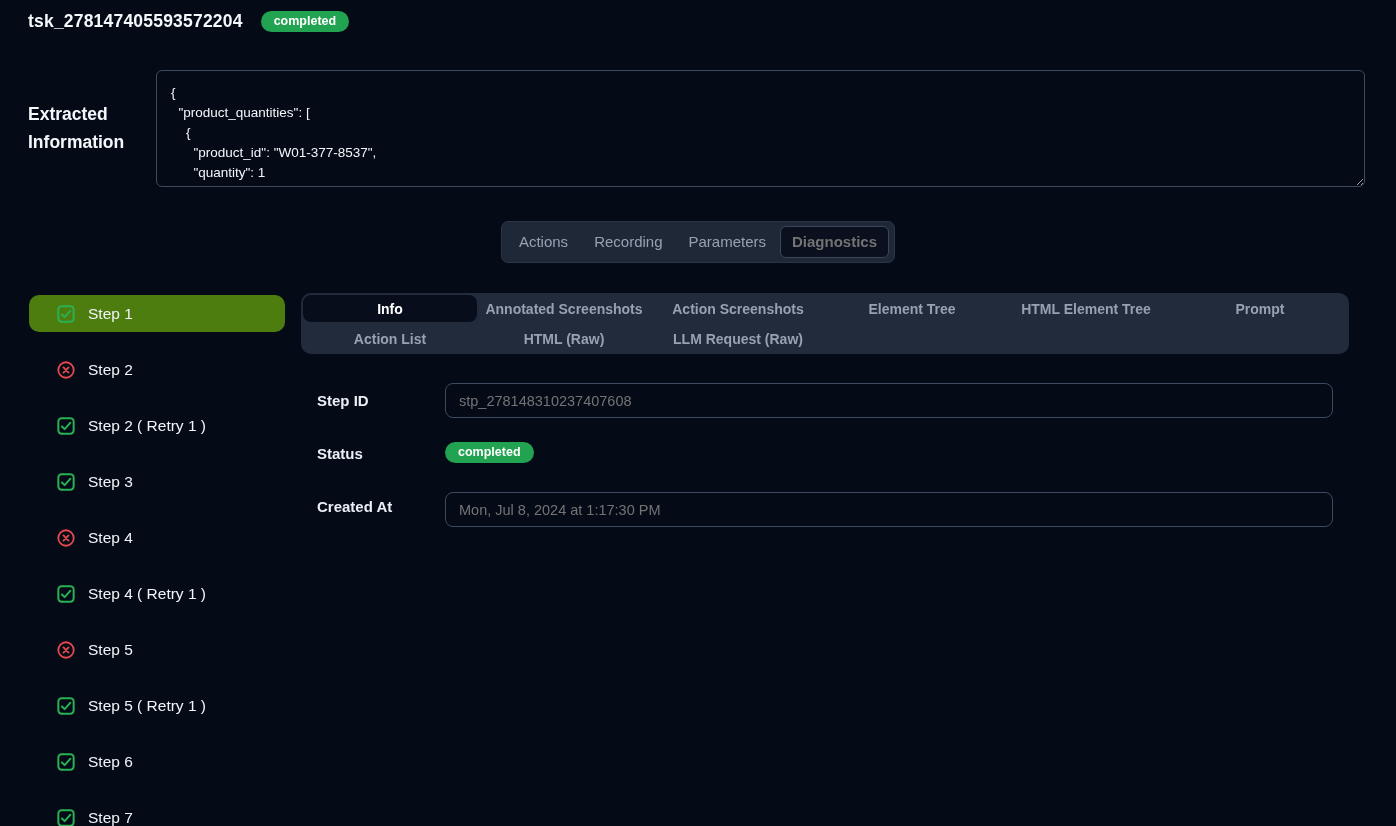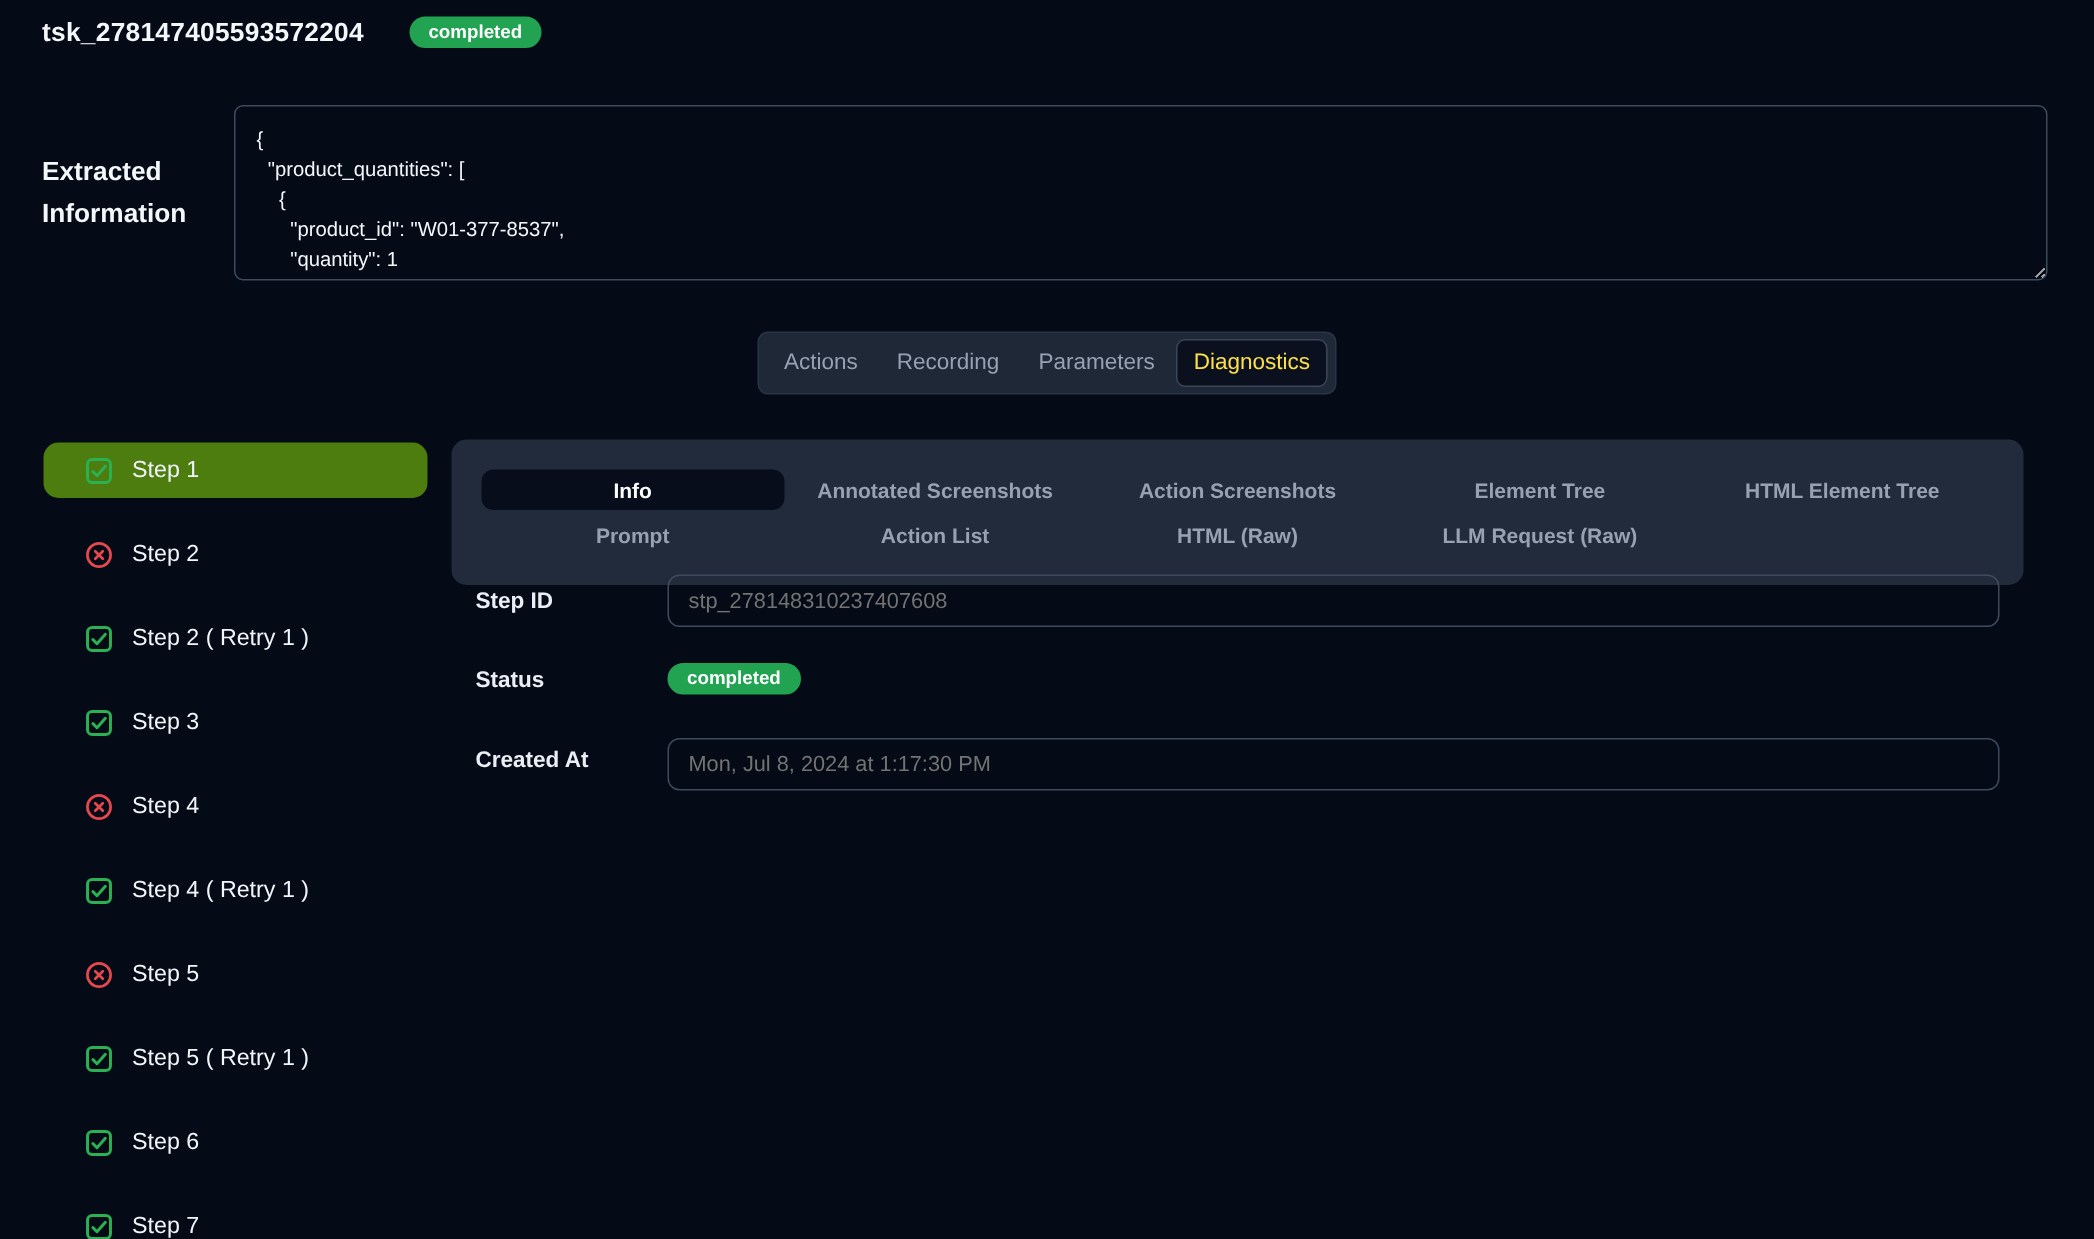--- a/index.html
+++ b/index.html
@@ -2,21 +2,21 @@
 <html><head>
 <meta charset="utf-8">
 <style>
   html,body{margin:0;padding:0;background:#040B17;}
   .page{
     position:relative;width:1396px;height:826px;overflow:hidden;
     background:#040B17;color:#F1F5F9;
     font-family:"Liberation Sans",sans-serif;
   }
   
-  .header{position:absolute;left:28px;top:11px;display:flex;align-items:center;gap:30px;}
+  .header{position:absolute;left:28px;top:11px;display:flex;align-items:center;gap:18px;}
   .page-title{font-size:17.5px;font-weight:700;letter-spacing:.2px;color:#F5F8FB;}
   .pill{
     background:#21A351;color:#FFFFFF;font-size:12.5px;font-weight:700;
     padding:3px 13px;border-radius:11px;display:inline-block;line-height:15px;
   }
   
   .extract-label{
     position:absolute;left:28px;top:100px;width:120px;
     font-size:17.5px;font-weight:600;line-height:28px;color:#F5F8FB;
   }
@@ -29,38 +29,38 @@
   
   .main-tabs-wrap{position:absolute;left:0;top:221px;width:100%;display:flex;justify-content:center;}
   .main-tabs{
     display:flex;align-items:center;gap:2px;background:#1F2837;
     border:1px solid #2A3446;border-radius:7px;padding:4px 5px;
   }
   .main-tab{
     font-size:15px;color:#97A1B2;padding:6px 11px;border-radius:6px;
     border:1px solid transparent;cursor:pointer;line-height:18px;
   }
-  .main-tab.active{background:#0A101E;border-color:#3A465A;color:#fde047;font-weight:400;}
+  .main-tab.active{background:#0A101E;border-color:#3A465A;color:#737373;font-weight:700;}
   
   .steps{position:absolute;left:29px;top:295px;width:256px;}
   .step-row{
     display:flex;align-items:center;height:37px;margin-bottom:19px;
     padding-left:28px;gap:13px;border-radius:10px;cursor:pointer;
     font-size:15.5px;font-weight:500;color:#F1F5F9;
   }
   .step-row.active{background:#4d7c0f;}
   .icon{width:18px;height:18px;flex:0 0 18px;display:flex;}
   .icon svg{display:block;width:18px;height:18px;}
   .icon-check{color:#2AB153;}
   .icon-cross{color:#E5484D;}
   
   .sub-tabs{
     position:absolute;left:301px;top:293px;width:1048px;box-sizing:border-box;
-    background:#222B3C;border-radius:10px;padding:20px;
-    display:grid;grid-template-columns:repeat(5,1fr);row-gap:3px;
+    background:#222B3C;border-radius:10px;padding:2px;
+    display:grid;grid-template-columns:repeat(6,1fr);row-gap:3px;
   }
   .sub-tab{
     height:27px;display:flex;align-items:center;justify-content:center;
     font-size:14px;font-weight:600;color:#97A1B2;border-radius:8px;cursor:pointer;
   }
   .sub-tab.active{background:#070D1A;color:#FFFFFF;}
   
   .field-label{
     position:absolute;left:317px;font-size:15px;font-weight:600;color:#EAEFF5;line-height:15px;
   }

